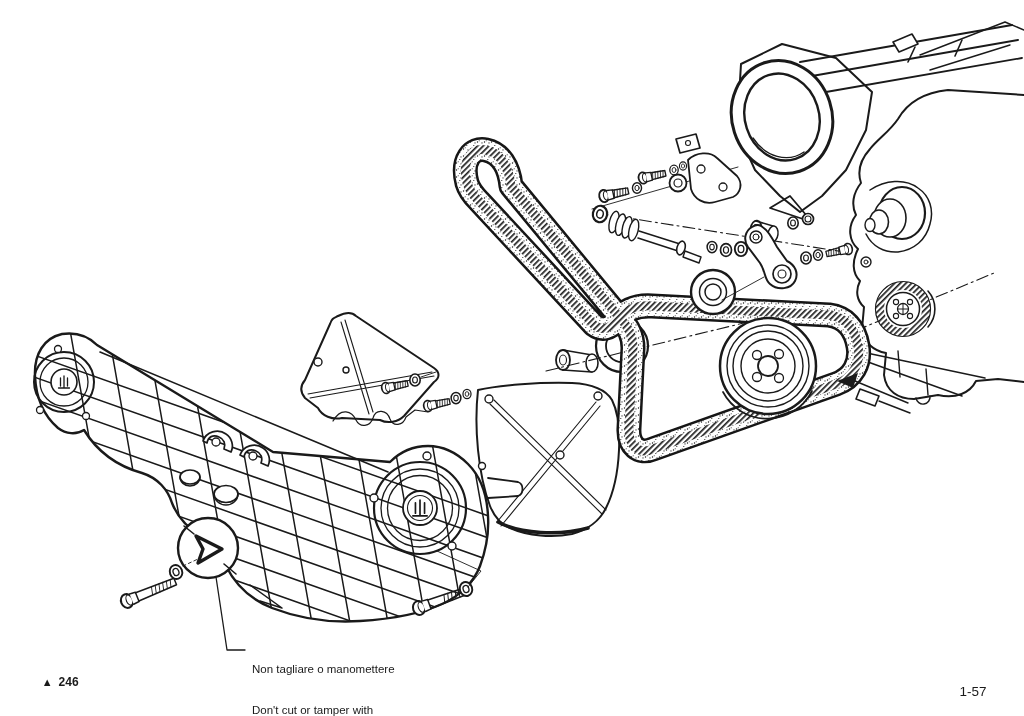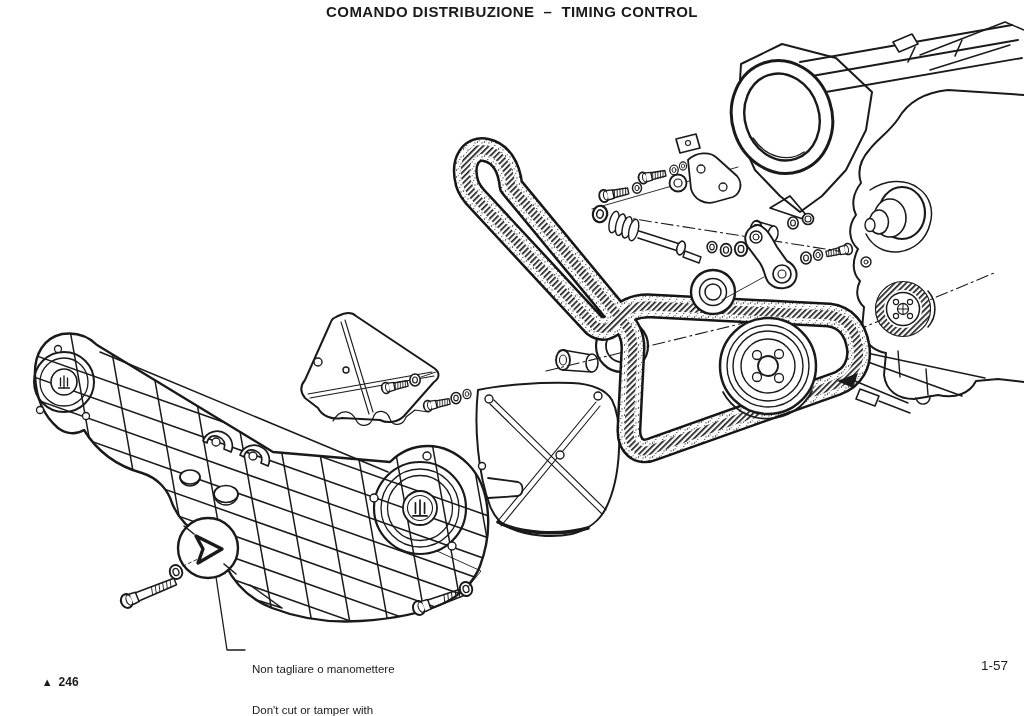--- a/index.html
+++ b/index.html
@@ -6,21 +6,21 @@
   #page{
     position:relative;width:1024px;height:716px;background:#ffffff;
     font-family:"Liberation Sans", sans-serif;color:#1a1a1a;overflow:hidden;
   }
   #art{position:absolute;left:0;top:0;width:1024px;height:716px;}
   .txt{position:absolute;white-space:pre;}
   #title{left:0;top:3px;width:1024px;text-align:center;font-size:15px;font-weight:bold;letter-spacing:.4px;}
   #callout{left:252px;top:636px;font-size:11.5px;line-height:13.5px;}
   #figmark{left:35px;top:661px;font-size:12px;font-weight:bold;}
   #figmark .tri{font-size:11px;margin-right:6px;}
-  #pageno{left:938px;top:658px;width:70px;text-align:right;font-size:13.5px;}
+  #pageno{left:938px;top:684px;width:70px;text-align:center;font-size:13.5px;}
 </style>
 </head>
 <body>
 
 <div id="page">
 
 <svg id="art" viewBox="0 0 1024 716" xmlns="http://www.w3.org/2000/svg">
   <defs>
     <pattern id="speck" width="7" height="7" patternUnits="userSpaceOnUse">
       <rect width="7" height="7" fill="#ffffff"></rect>
@@ -291,21 +291,20 @@
     <g>
       <path d="M837,381 L858,373 L853,388 Z" fill="#1a1a1a" stroke="none"></path>
       <line x1="855" y1="381" x2="908" y2="403" stroke-width="1.4"></line>
       <path d="M860,389 L879,396 L875,406 L856,399 Z" fill="#ffffff" stroke-width="1.6"></path>
       <line x1="879" y1="401" x2="910" y2="413" stroke-width="1.4"></line>
     </g>
 
   </g>
 </svg>
 
-<div class="txt" id="title">COMANDO DISTRIBUZIONE  –  TIMING CONTROL</div>
 
 <div class="txt" id="callout">
   <div>Non tagliare o manomettere</div>
   <div>Don't cut or tamper with</div>
 </div>
 
 <div class="txt" id="figmark">
   <span class="tri">▲</span><span>246</span>
 </div>
 

